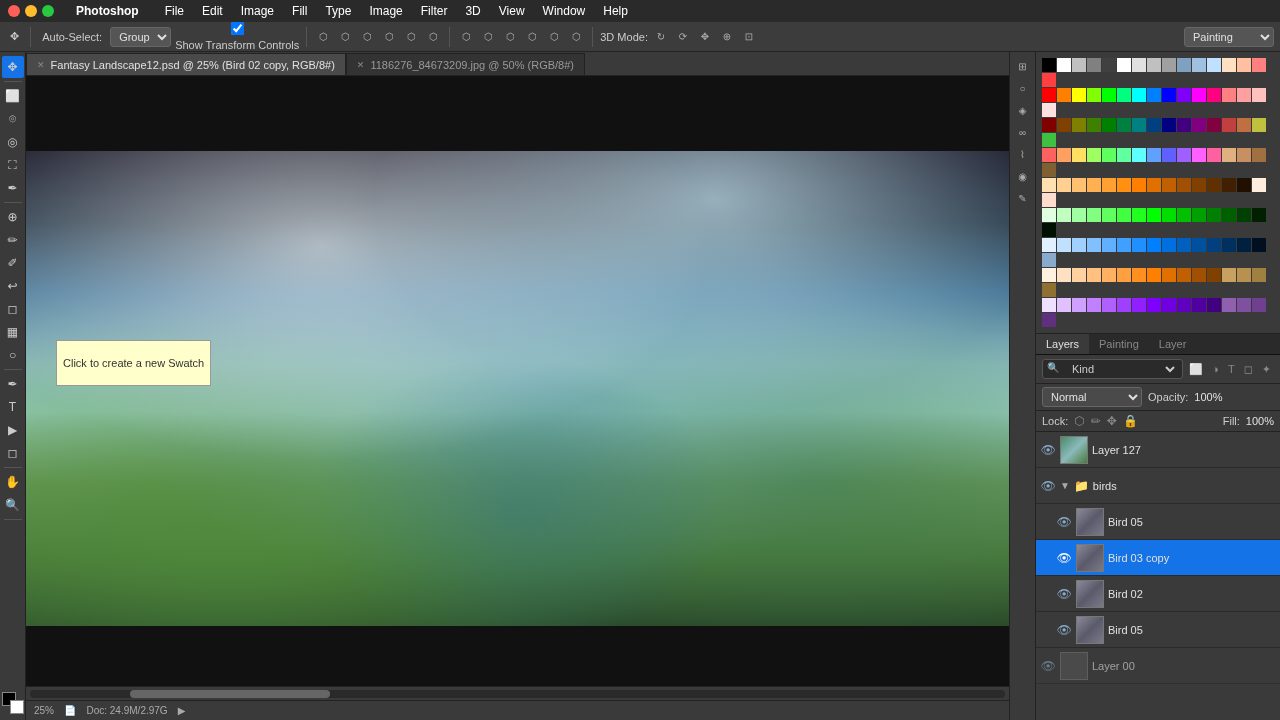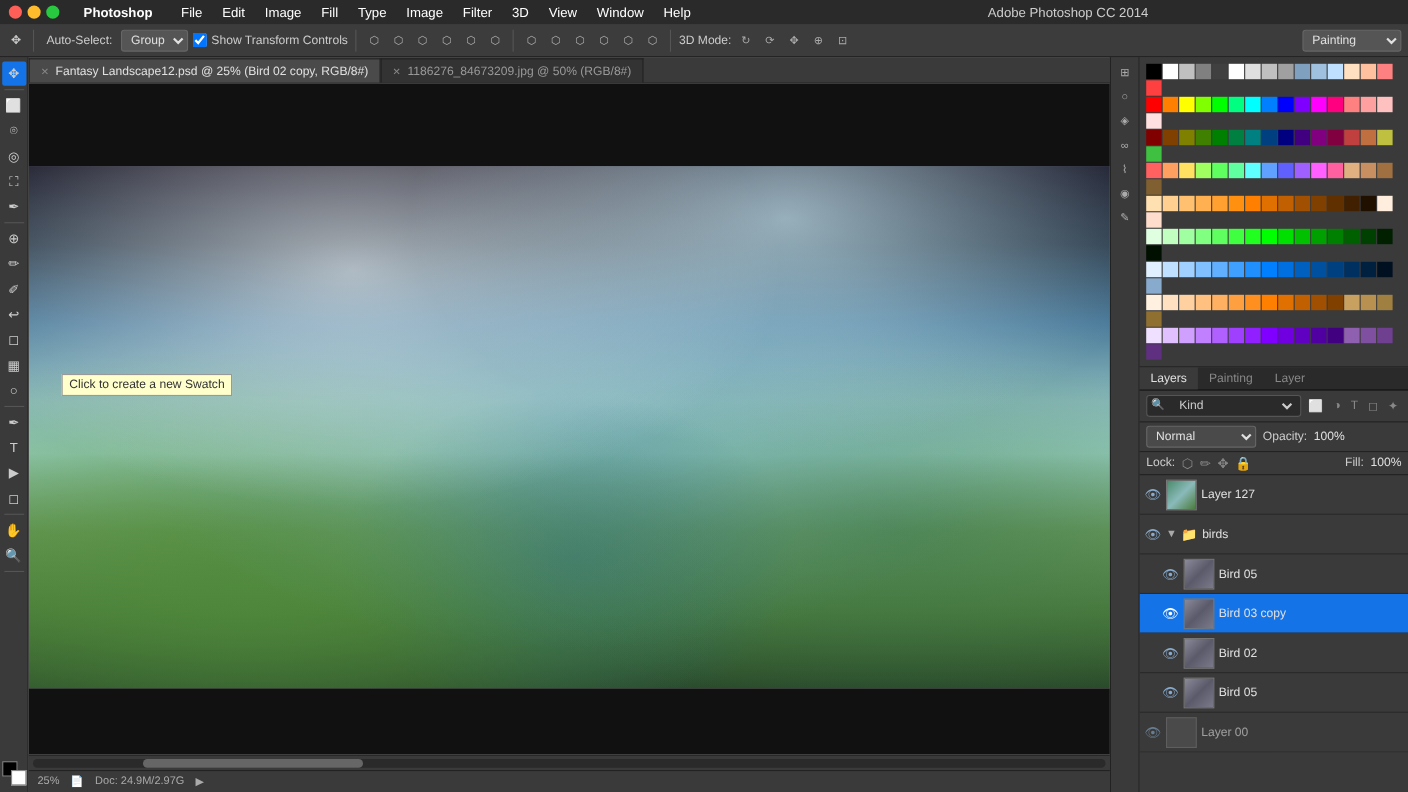--- a/index.html
+++ b/index.html
@@ -14,21 +14,21 @@
     .tl-yellow { background: #ffbd2e; }
     .tl-green { background: #28c840; }
     .menu-items { display: flex; gap: 2px; flex: 1; }
     .menu-item { padding: 2px 8px; font-size: 12px; color: #ffffff; cursor: pointer; border-radius: 3px; }
     .window-title { flex: 1; text-align: center; font-size: 12px; color: #ccc; }
 
     
     #toolbar { height: 30px; background: #3c3c3c; border-bottom: 1px solid #222; display: flex; align-items: center; padding: 0 6px; gap: 4px; }
     .toolbar-item { display: flex; align-items: center; gap: 3px; font-size: 11px; color: #ccc; padding: 2px 4px; cursor: pointer; }
     .toolbar-select { background: #555; border: 1px solid #666; border-radius: 3px; color: #e0e0e0; font-size: 11px; height: 20px; padding: 0 4px; }
-    .toolbar-checkbox-label { display: flex; align-items: center; gap: 4px; font-size: 11px; color: #ccc; }
+    .toolbar-checkbox-label { display: flex; align-items: center; gap: 4px; font-size: 11px; color: #ccc; flex-direction: column; }
     .toolbar-sep { width: 1px; height: 20px; background: #555; margin: 0 3px; }
     .toolbar-icon { width: 18px; height: 18px; display: flex; align-items: center; justify-content: center; cursor: pointer; font-size: 10px; color: #aaa; }
     .toolbar-3d { font-size: 11px; color: #ccc; }
 
     
     #main { display: flex; height: calc(720px - 22px - 30px); }
 
     
     #left-tools { width: 26px; background: #3a3a3a; border-right: 1px solid #222; display: flex; flex-direction: column; align-items: center; padding-top: 4px; gap: 1px; }
     .tool-btn { width: 22px; height: 22px; display: flex; align-items: center; justify-content: center; cursor: pointer; border-radius: 2px; font-size: 12px; color: #ccc; }
@@ -77,21 +77,21 @@
     .panel-opt-btn { font-size: 10px; color: #888; cursor: pointer; padding: 1px 3px; }
     .swatches-grid { padding: 6px; display: flex; flex-wrap: wrap; gap: 1px; }
     .swatch-row { display: flex; gap: 1px; width: 100%; flex-wrap: wrap; }
     .swatch { width: 14px; height: 14px; cursor: pointer; border: 1px solid transparent; }
 
     
     #mini-tools { width: 26px; background: #3a3a3a; border-left: 1px solid #222; display: flex; flex-direction: column; align-items: center; padding-top: 4px; gap: 2px; }
     .mini-tool { width: 20px; height: 20px; display: flex; align-items: center; justify-content: center; cursor: pointer; font-size: 10px; color: #aaa; border-radius: 2px; }
 
     
-    #tooltip { position: absolute; background: #ffffcc; border: 1px solid #999; padding: 3px 6px; font-size: 11px; color: #333; pointer-events: none; z-index: 100; }
+    #tooltip { position: absolute; background: #ffffcc; border: 1px solid #999; padding: 16px 6px; font-size: 11px; color: #333; pointer-events: none; z-index: 100; }
 
     
     #layers-panel { flex: 1; background: #3a3a3a; display: flex; flex-direction: column; }
     .layers-tabs { display: flex; background: #2a2a2a; border-bottom: 1px solid #111; }
     .layers-tab { padding: 4px 10px; font-size: 11px; cursor: pointer; }
     .layers-tab.active { background: #3a3a3a; color: #e0e0e0; }
     .layers-tab.inactive { color: #888; }
     .layers-controls { padding: 4px 6px; display: flex; gap: 4px; align-items: center; border-bottom: 1px solid #222; }
     .layers-search { display: flex; align-items: center; gap: 3px; background: #2a2a2a; border: 1px solid #555; border-radius: 3px; padding: 1px 4px; flex: 1; }
     .layers-filter-icon { width: 14px; height: 14px; font-size: 10px; color: #888; }
@@ -135,21 +135,20 @@
     <span class="menu-item">Image</span>
     <span class="menu-item">Fill</span>
     <span class="menu-item">Type</span>
     <span class="menu-item">Image</span>
     <span class="menu-item">Filter</span>
     <span class="menu-item">3D</span>
     <span class="menu-item">View</span>
     <span class="menu-item">Window</span>
     <span class="menu-item">Help</span>
   </div>
-  <div class="window-title">Adobe Photoshop CC 2014</div>
 </div>
 
 <div id="toolbar">
   <div class="toolbar-item">
     <span>✥</span>
   </div>
   <div class="toolbar-sep"></div>
   <span class="toolbar-item">Auto-Select:</span>
   <select class="toolbar-select">
     <option>Group</option>

